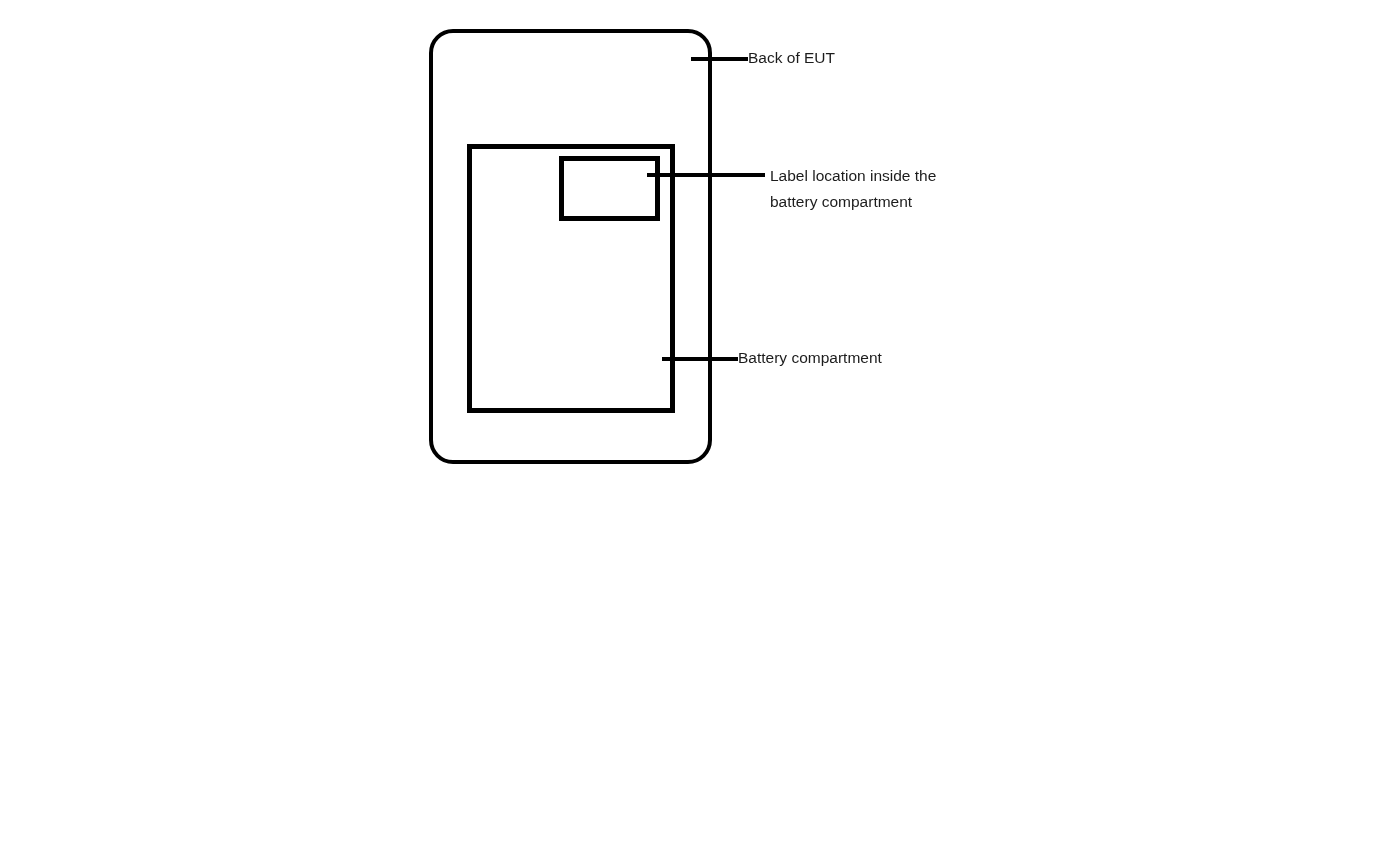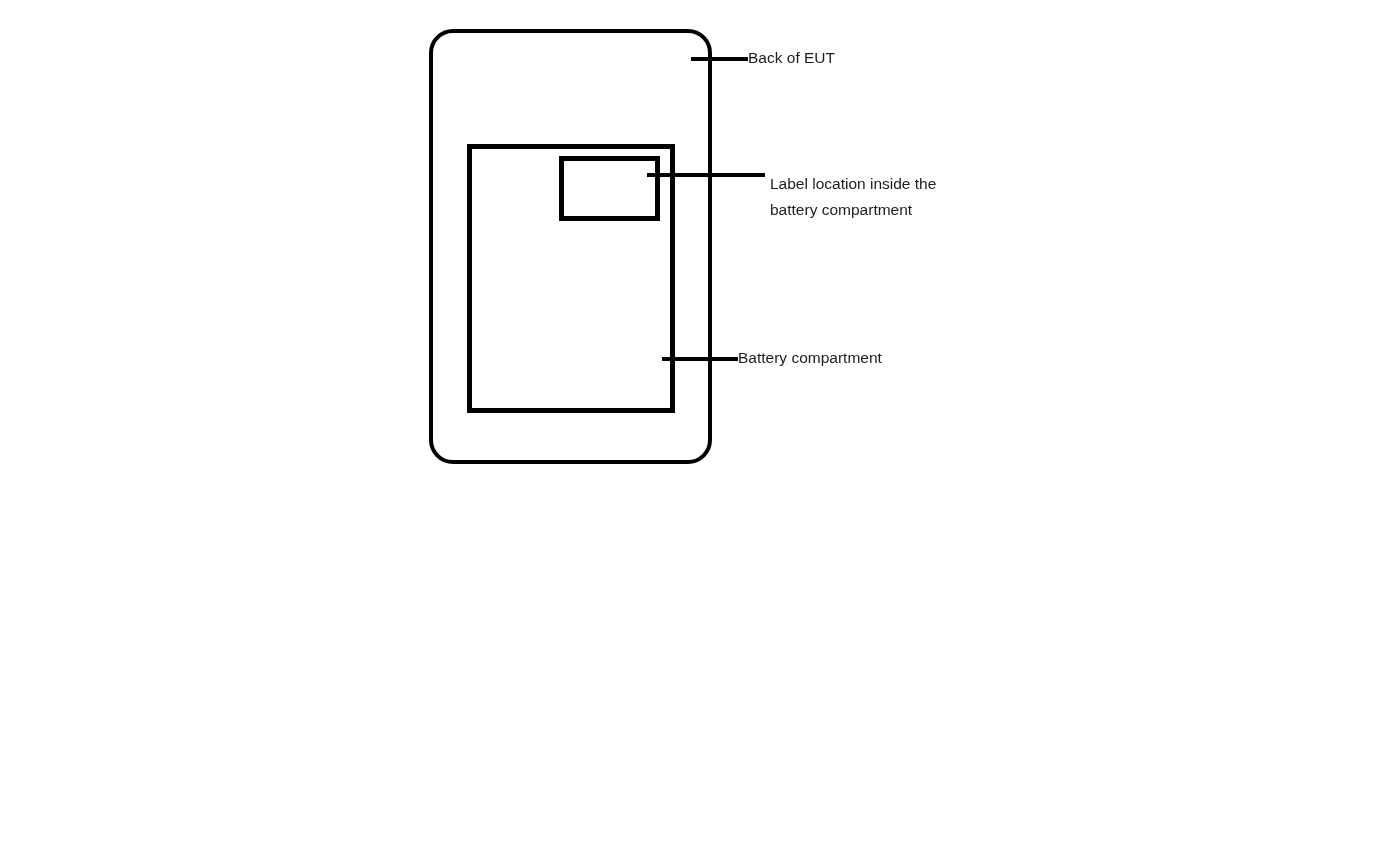--- a/index.html
+++ b/index.html
@@ -73,21 +73,21 @@
     font-size: 15.5px;
     line-height: 20px;
     white-space: nowrap;
   }
   .txt-eut {
     left: 748px;
     top: 48px;
   }
   .txt-label {
     left: 770px;
-    top: 171px;
+    top: 163px;
     line-height: 26px;
   }
   .txt-battery {
     left: 738px;
     top: 348px;
   }
 </style>
 </head>
 <body>
 

